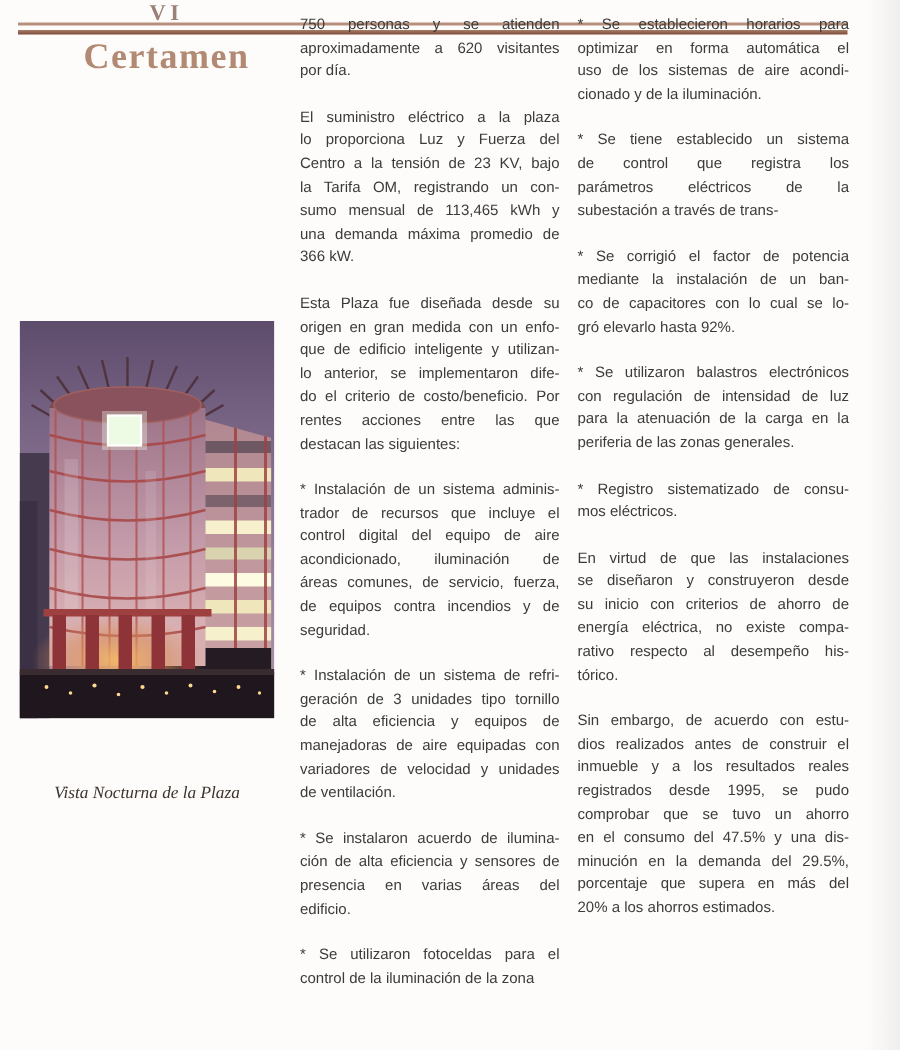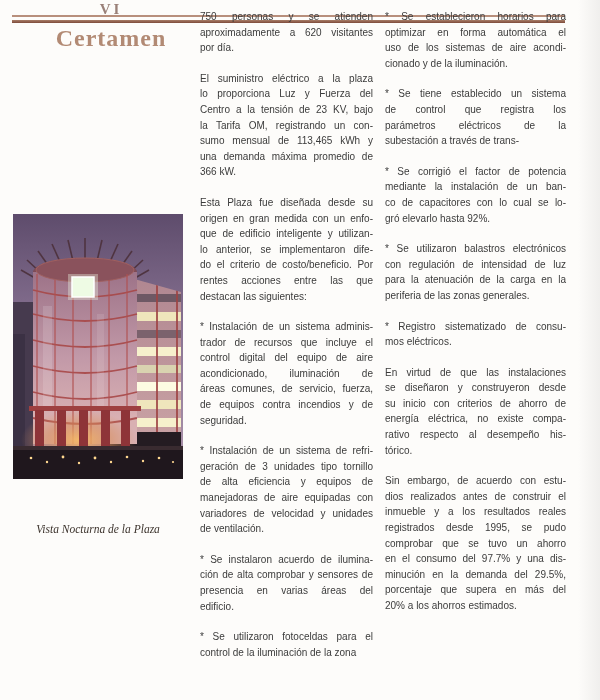--- a/index.html
+++ b/index.html
@@ -259,21 +259,21 @@
       <p class="para">
         <span class="line">* Instalación de un sistema de refri-</span>
         <span class="line">geración de 3 unidades tipo tornillo</span>
         <span class="line">de alta eficiencia y equipos de</span>
         <span class="line">manejadoras de aire equipadas con</span>
         <span class="line">variadores de velocidad y unidades</span>
         <span class="line">de ventilación.</span>
       </p>
       <p class="para">
         <span class="line">* Se instalaron acuerdo de ilumina-</span>
-        <span class="line">ción de alta comprobar y sensores de</span>
+        <span class="line">ción de alta eficiencia y sensores de</span>
         <span class="line">presencia en varias áreas del</span>
         <span class="line">edificio.</span>
       </p>
       <p class="para">
         <span class="line">* Se utilizaron fotoceldas para el</span>
         <span class="line">control de la iluminación de la zona</span>
       </p>
     </div>
   <div class="col col-right">
       <p class="para">
@@ -311,21 +311,21 @@
         <span class="line">energía eléctrica, no existe compa-</span>
         <span class="line">rativo respecto al desempeño his-</span>
         <span class="line">tórico.</span>
       </p>
       <p class="para">
         <span class="line">Sin embargo, de acuerdo con estu-</span>
         <span class="line">dios realizados antes de construir el</span>
         <span class="line">inmueble y a los resultados reales</span>
         <span class="line">registrados desde 1995, se pudo</span>
         <span class="line">comprobar que se tuvo un ahorro</span>
-        <span class="line">en el consumo del 97.7% y una dis-</span>
+        <span class="line">en el consumo del 47.5% y una dis-</span>
         <span class="line">minución en la demanda del 29.5%,</span>
         <span class="line">porcentaje que supera en más del</span>
         <span class="line">20% a los ahorros estimados.</span>
       </p>
     </div>
 
   <div class="edge-shadow"></div>
 </div>
 
 </body></html>

